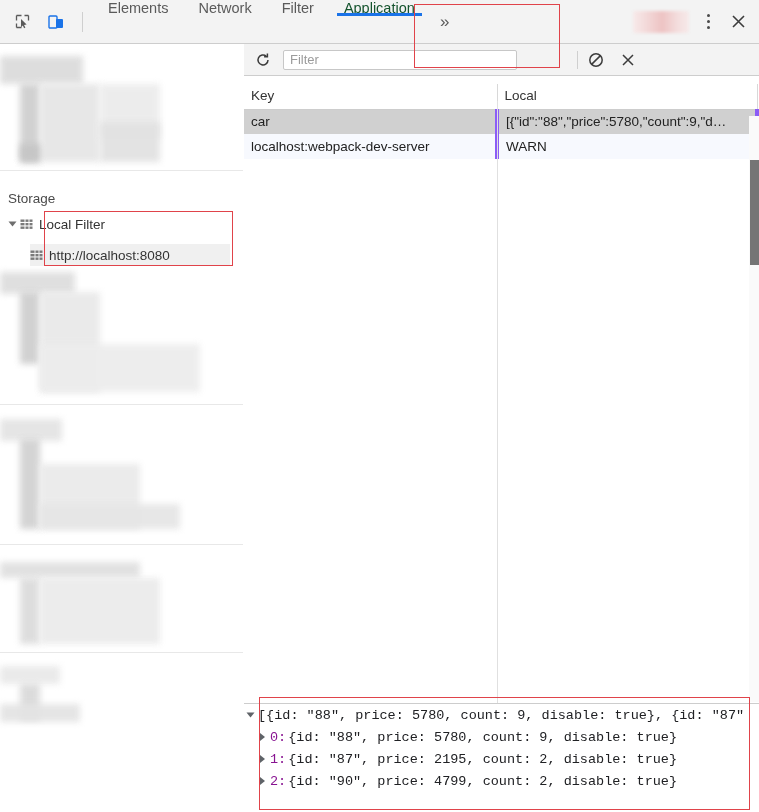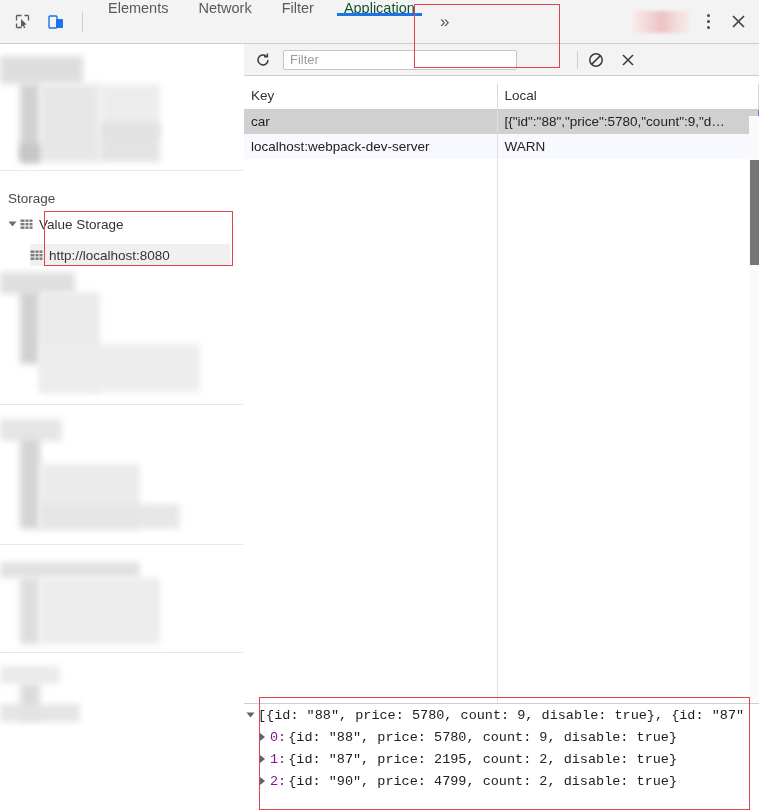--- a/index.html
+++ b/index.html
@@ -109,21 +109,21 @@
     border-collapse: collapse; table-layout: fixed;
   }
   table.kv th {
     font-weight: normal; font-size: 13.5px; color: #333; text-align: left;
     padding: 4px 0 5px 7px; background: #fff;
     border-bottom: 1px solid #cdcdcd; border-right: 1px solid #d8d8d8;
     height: 25px;
   }
   table.kv td {
     font-size: 13.5px; color: #222; padding: 3px 0 4px 7px; height: 25px;
-    border-right: 1px solid #8b5cf6;
+    border-right: 4px solid #8b5cf6;
     overflow: hidden; white-space: nowrap; text-overflow: ellipsis;
   }
   table.kv col.c-key { width: 253px; }
   table.kv tr.row-sel td { background: #d0d0d0; }
   table.kv tr.row-alt td { background: #f7f9fe; }
 
   .grid-vline {
     position: absolute; left: 253px; top: 57px; width: 1px; height: 645px;
     background: #e0e0e0;
   }
@@ -247,21 +247,21 @@
           <rect x="5.5" y="1.5" width="3" height="2.4" fill="#7a7a7a"></rect>
           <rect x="9.5" y="1.5" width="3" height="2.4" fill="#7a7a7a"></rect>
           <rect x="0.5" y="5" width="4" height="2.4" fill="#7a7a7a"></rect>
           <rect x="5.5" y="5" width="3" height="2.4" fill="#7a7a7a"></rect>
           <rect x="9.5" y="5" width="3" height="2.4" fill="#7a7a7a"></rect>
           <rect x="0.5" y="8.5" width="4" height="2.4" fill="#7a7a7a"></rect>
           <rect x="5.5" y="8.5" width="3" height="2.4" fill="#7a7a7a"></rect>
           <rect x="9.5" y="8.5" width="3" height="2.4" fill="#7a7a7a"></rect>
         </svg>
       </span>
-      <span>Value Storage</span>
+      <span>Local Filter</span>
     </div>
 
     <div class="tree-row row-origin">
       <span class="db-icon">
         <svg width="13" height="13" viewBox="0 0 13 13">
           <rect x="0.5" y="1.5" width="4" height="2.4" fill="#7a7a7a"></rect>
           <rect x="5.5" y="1.5" width="3" height="2.4" fill="#7a7a7a"></rect>
           <rect x="9.5" y="1.5" width="3" height="2.4" fill="#7a7a7a"></rect>
           <rect x="0.5" y="5" width="4" height="2.4" fill="#7a7a7a"></rect>
           <rect x="5.5" y="5" width="3" height="2.4" fill="#7a7a7a"></rect>

